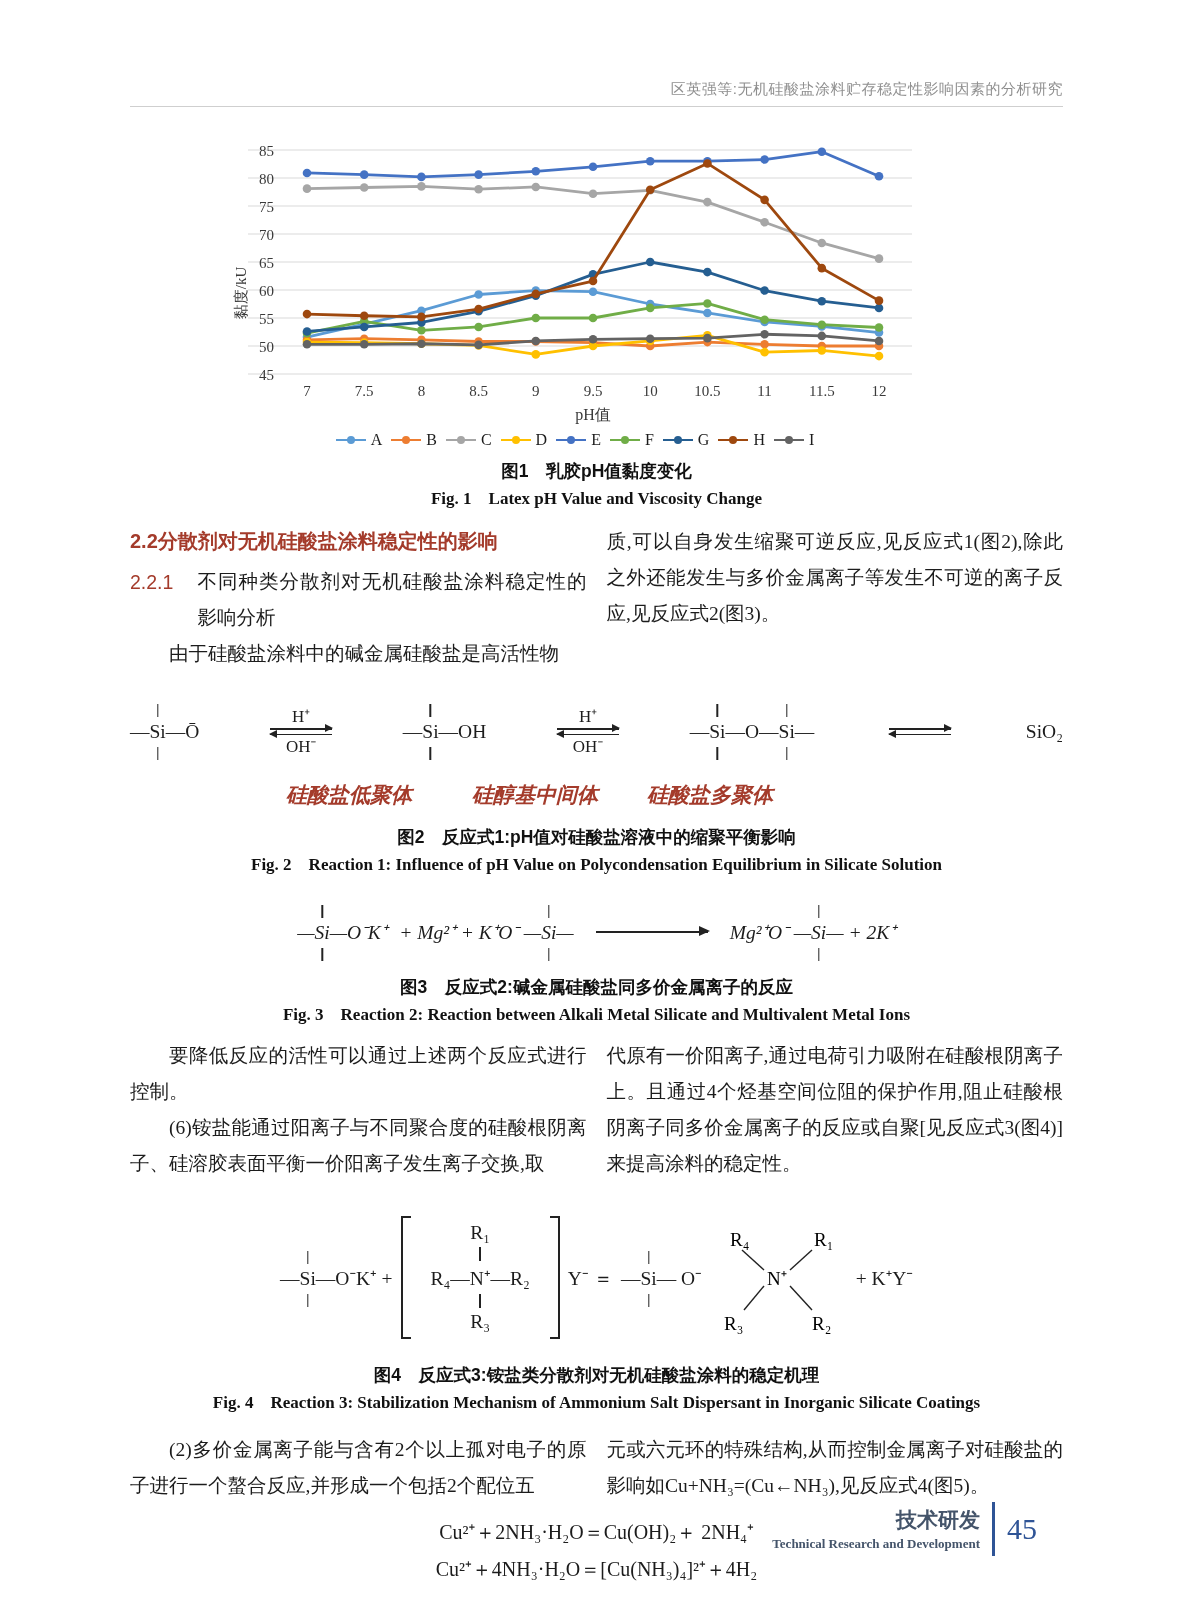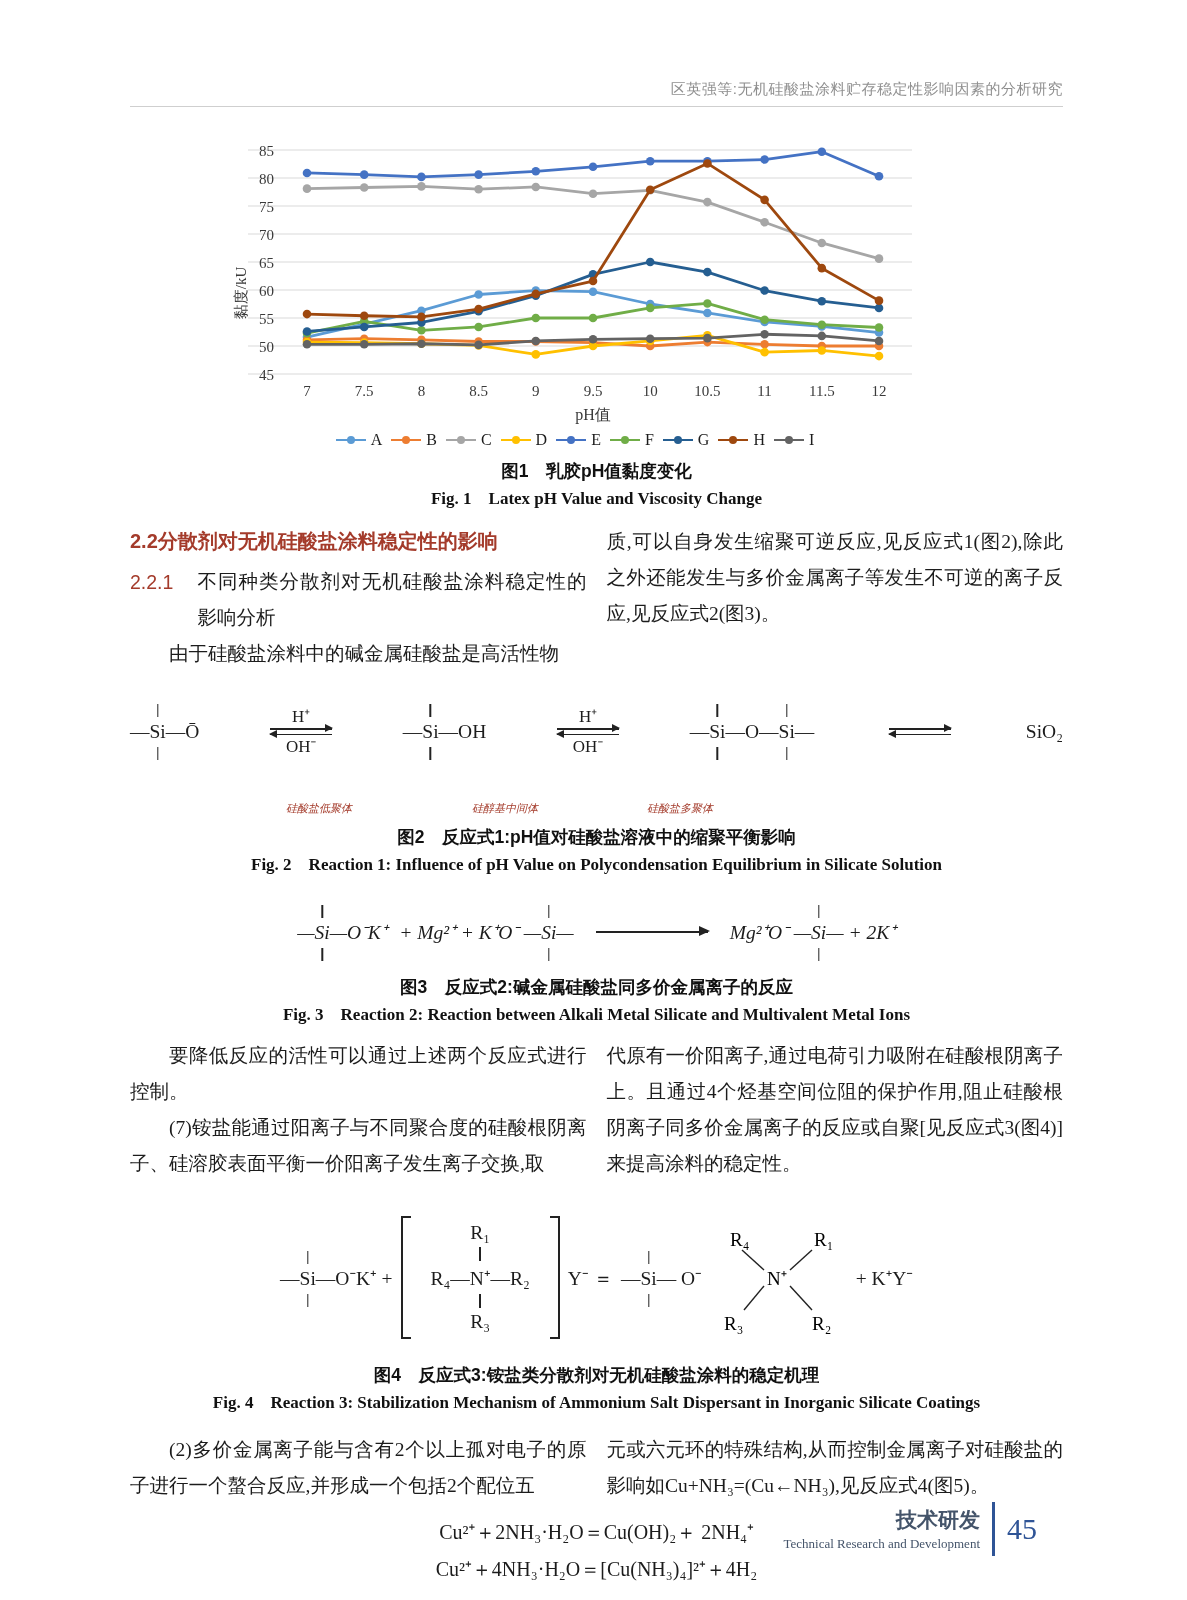--- a/index.html
+++ b/index.html
@@ -56,38 +56,38 @@
   .hp.t::after{content:"";position:absolute;right:-1px;top:-4px;border-left:8px solid #222;
        border-top:4px solid transparent;border-bottom:4px solid transparent;}
   .hp.b::after{content:"";position:absolute;left:-1px;top:-4px;border-right:8px solid #222;
        border-top:4px solid transparent;border-bottom:4px solid transparent;}
   .harpoons.lone{margin:0 4px;}
   .arrowR{position:relative;width:112px;height:1.8px;background:#222;margin:0 10px;}
   .arrowR::after{content:"";position:absolute;right:-2px;top:-5px;border-left:11px solid #222;
        border-top:5px solid transparent;border-bottom:5px solid transparent;}
 
   .rxn-labels{position:relative;width:690px;margin-left:100px;height:30px;margin-top:26px;}
-  .rxn-labels span{position:absolute;color:var(--accent);font-style:italic;font-weight:normal;
-       font-size:11px;white-space:nowrap;margin-top:20px;}
+  .rxn-labels span{position:absolute;color:var(--accent);font-style:italic;font-weight:bold;
+       font-size:21px;white-space:nowrap;}
 
   
   .brk{align-self:stretch;width:10px;}
   .brk.l{border-left:2px solid #222;border-top:2px solid #222;border-bottom:2px solid #222;margin-right:2px;}
   .brk.r{border-right:2px solid #222;border-top:2px solid #222;border-bottom:2px solid #222;margin-left:2px;}
   .qcol{display:inline-flex;flex-direction:column;align-items:center;gap:3px;padding:6px 10px;}
   .vbond{width:1.4px;height:14px;background:#222;display:block;}
 
   
   .eqline{text-align:center;font-size:20px;line-height:37px;}
 
   
   .footer{position:absolute;right:150px;bottom:44px;display:flex;align-items:center;gap:12px;}
   .ftxt{text-align:right;}
   .fcn{font-family:"Liberation Sans",sans-serif;font-weight:bold;font-size:21px;color:var(--fslate);}
-  .fen{font-family:"Liberation Serif",serif;font-weight:normal;font-size:13px;color:var(--fslate);margin-top:2px;}
+  .fen{font-family:"Liberation Serif",serif;font-weight:bold;font-size:13px;color:var(--fslate);margin-top:2px;}
   .fbar{width:3px;height:54px;background:var(--fblue);}
   .fnum{font-size:30px;color:var(--fblue);}
 </style>
 </head>
 <body>
 
 <div class="page">
   <div class="content">
 
     <div class="running-head">区英强等:无机硅酸盐涂料贮存稳定性影响因素的分析研究</div>
@@ -360,21 +360,21 @@
       <span class="frag"><span>+ Mg²⁺  + K⁺O⁻ —</span><span class="si">Si</span><span>—</span></span>
       <span class="arrowR"></span>
       <span class="frag"><span>Mg²⁺O⁻  —</span><span class="si">Si</span><span>—  + 2K⁺</span></span>
     </div>
     <div class="cap-cn" style="margin-top:30px;">图3　反应式2:碱金属硅酸盐同多价金属离子的反应</div>
     <div class="cap-en">Fig. 3　Reaction 2: Reaction between Alkali Metal Silicate and Multivalent Metal Ions</div>
 
     <div class="cols" style="margin-top:12px;">
       <div class="col">
         <p class="indent">要降低反应的活性可以通过上述两个反应式进行控制。</p>
-        <p class="indent">(7)铵盐能通过阳离子与不同聚合度的硅酸根阴离子、硅溶胶表面平衡一价阳离子发生离子交换,取</p>
+        <p class="indent">(6)铵盐能通过阳离子与不同聚合度的硅酸根阴离子、硅溶胶表面平衡一价阳离子发生离子交换,取</p>
       </div>
       <div class="col">
         <p>代原有一价阳离子,通过电荷引力吸附在硅酸根阴离子上。且通过4个烃基空间位阻的保护作用,阻止硅酸根阴离子同多价金属离子的反应或自聚[见反应式3(图4)]来提高涂料的稳定性。</p>
       </div>
     </div>
 
     <div class="rxn" style="margin-top:34px;gap:8px;">
       <span class="frag"><span>—</span><span class="si">Si</span><span>—O⁻K⁺ +</span></span>
       <span class="brk l"></span>
       <span class="qcol">

